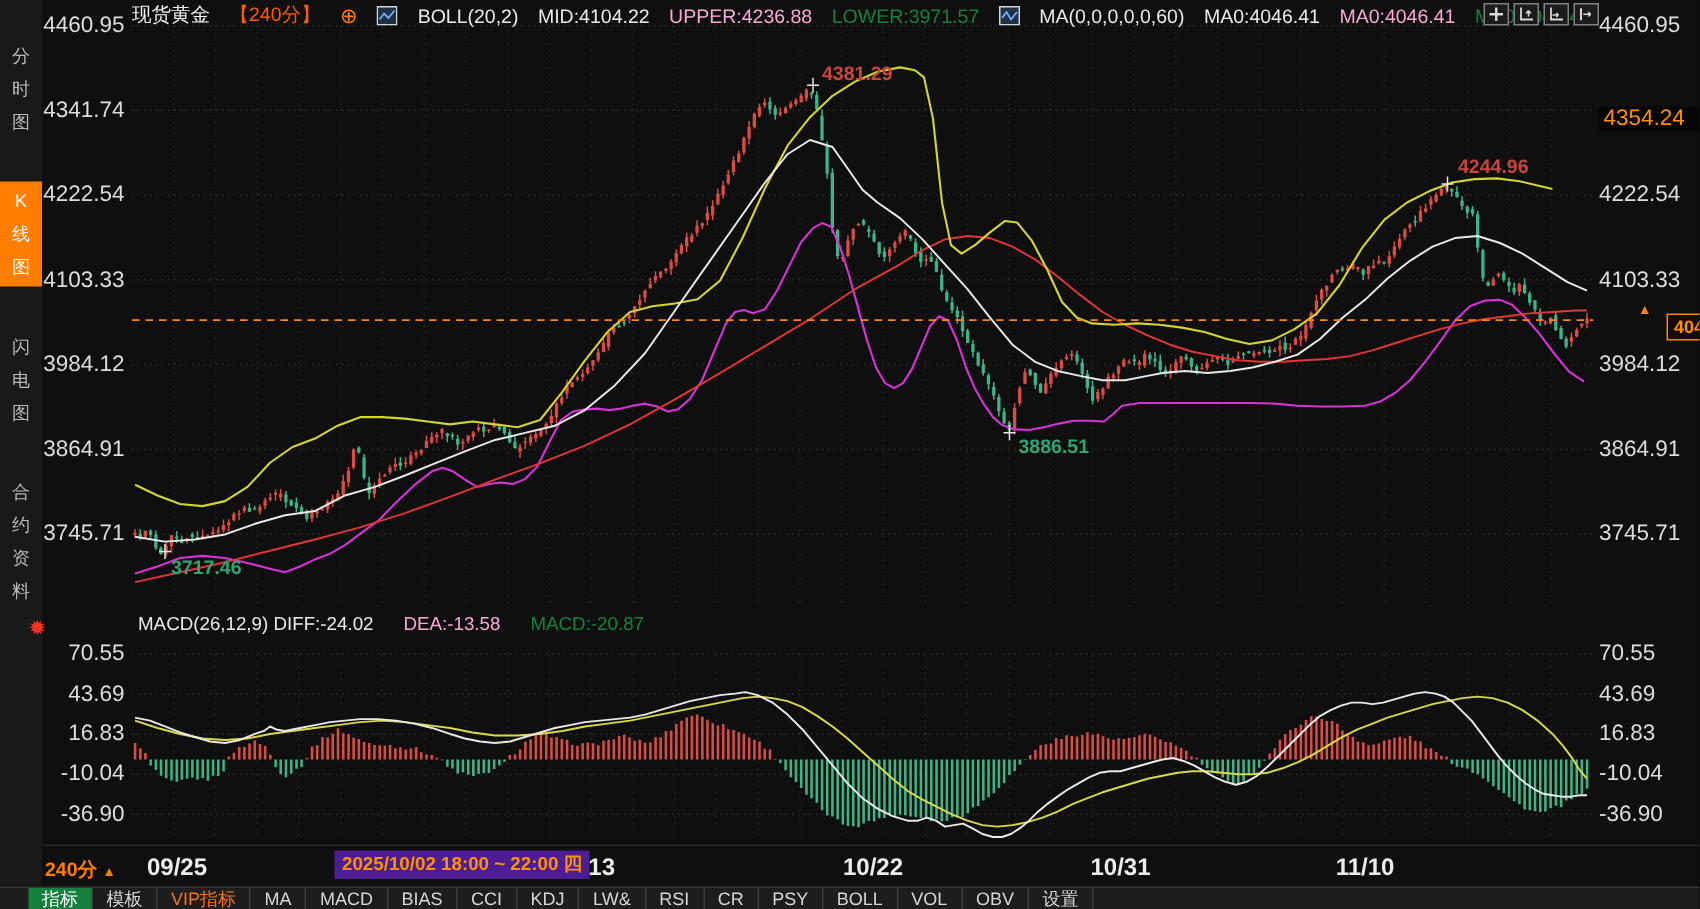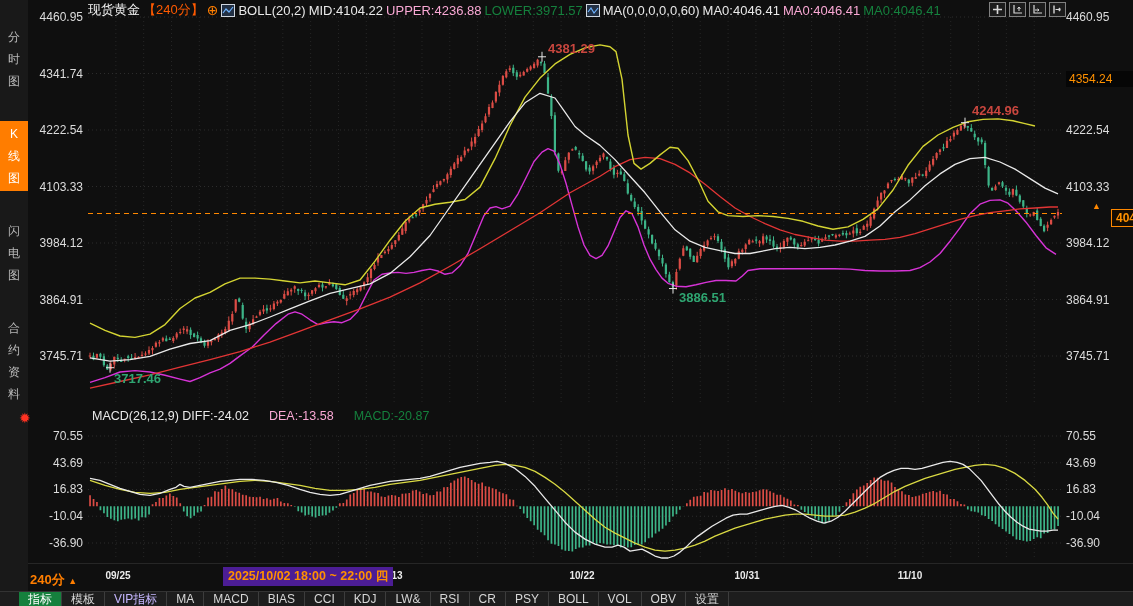--- a/index.html
+++ b/index.html
@@ -2,64 +2,64 @@
 <html><head>
 <meta charset="utf-8">
 <style>
   html,body{margin:0;padding:0;background:#0f0f0f;}
   body{width:1133px;height:606px;position:relative;overflow:hidden;
        font-family:"Liberation Sans","DejaVu Sans",sans-serif;color:#dcdcdc;}
   #root{position:absolute;inset:0;}
   svg#chart-svg{position:absolute;left:0;top:0;}
   
   #header{position:absolute;left:88px;top:0;height:20px;display:flex;align-items:center;
-          gap:3px;font-size:13px;white-space:nowrap;z-index:5;}
+          gap:13px;font-size:13px;white-space:nowrap;z-index:5;}
   .hd-sym{color:#f0f0f0;}
   .hd-period{color:#ff5a00;}
   .hd-plus{color:#ff7e00;font-size:14px;}
   .mini-icon{display:inline-block;width:14px;height:13px;}
   .c-white{color:#e9e9e9;} .c-yellow{color:#f9a8d4;} .c-magenta{color:#15803d;}
   #win-icons{position:absolute;right:67px;top:2px;display:flex;gap:3px;z-index:6;}
   .win-btn{width:17px;height:15px;border:1px solid #808080;background:#1c1c1c;
            display:flex;align-items:center;justify-content:center;box-sizing:border-box;}
   
   #sidebar{position:absolute;left:0;top:0;width:28px;height:591px;background:#191919;z-index:4;}
   .side-item{width:28px;text-align:center;font-size:12px;line-height:22px;color:#b9b9b9;
              padding:2px 0;margin-top:27px;cursor:pointer;}
   .side-item:first-child{margin-top:24px;}
   .side-item.active{background:#ff7d00;color:#fff;}
   
-  .axlab{position:absolute;font-size:12px;color:#dcdcdc;height:14px;line-height:14px;z-index:3;}
+  .axlab{position:absolute;font-size:15px;color:#dcdcdc;height:14px;line-height:14px;z-index:3;}
   .axlab.l{left:28px;width:55px;text-align:right;}
   .axlab.r{left:1066px;width:64px;text-align:left;}
   .axlab.high{color:#ff9100;background:#060606;padding:1px 3px;height:14px;}
   #cur-price-box{position:absolute;left:1063px;z-index:4;border:1px solid #ff8800;color:#ff9100;
                  background:#140c02;font-size:12px;font-weight:bold;padding:1px 4px;line-height:14px;}
   #cur-arrow{position:absolute;left:1092px;color:#ff8800;font-size:9px;z-index:4;line-height:9px;}
   
   #macd-header{position:absolute;left:92px;top:409px;font-size:12.5px;display:flex;gap:20px;z-index:3;}
   
-  .xlab{position:absolute;top:570px;transform:translateX(-50%);font-size:10px;font-weight:bold;
+  .xlab{position:absolute;top:570px;transform:translateX(-50%);font-size:16px;font-weight:bold;
         color:#ececec;z-index:2;text-align:right;}
   #x-tooltip{position:absolute;top:567px;height:19px;line-height:19px;background:#4c1d95;
              color:#ff9100;font-size:12.5px;font-weight:bold;padding:0 5px;z-index:3;white-space:nowrap;}
   #period-sel{position:absolute;left:30px;top:571px;color:#ff7e00;font-size:13px;font-weight:bold;
               z-index:3;cursor:pointer;}
   #period-sel .arr{font-size:9px;}
   #alert-icon{position:absolute;left:19px;top:410px;color:#ff3222;font-size:14px;z-index:5;}
   #watermark{position:absolute;left:1000px;top:556px;font-size:37px;color:#b9c0ca;z-index:2;
              letter-spacing:1px;}
   
   #xaxis-strip{position:absolute;left:0;top:563px;width:1133px;height:28px;border-top:1px solid #262626;}
   #bottom-bar{position:absolute;left:0;top:591px;width:1133px;height:15px;background:#1d1d1d;
               border-top:1px solid #333;display:flex;align-items:stretch;z-index:6;
               font-size:12px;line-height:15px;padding-left:19px;box-sizing:border-box;}
   .tab{padding:0 9px;color:#d6d6d6;border-right:1px solid #3d3d3d;cursor:pointer;white-space:nowrap;}
   .tab.active{background:#15803d;color:#fff;}
-  .tab.vip{color:#c4b5fd;}
+  .tab.vip{color:#f97316;}
 </style>
 </head>
 <body>
 
 <div id="root">
 
   <div id="sidebar">
       <div class="side-item">分<br>时<br>图</div>
       <div class="side-item active">K<br>线<br>图</div>
       <div class="side-item">闪<br>电<br>图</div>

